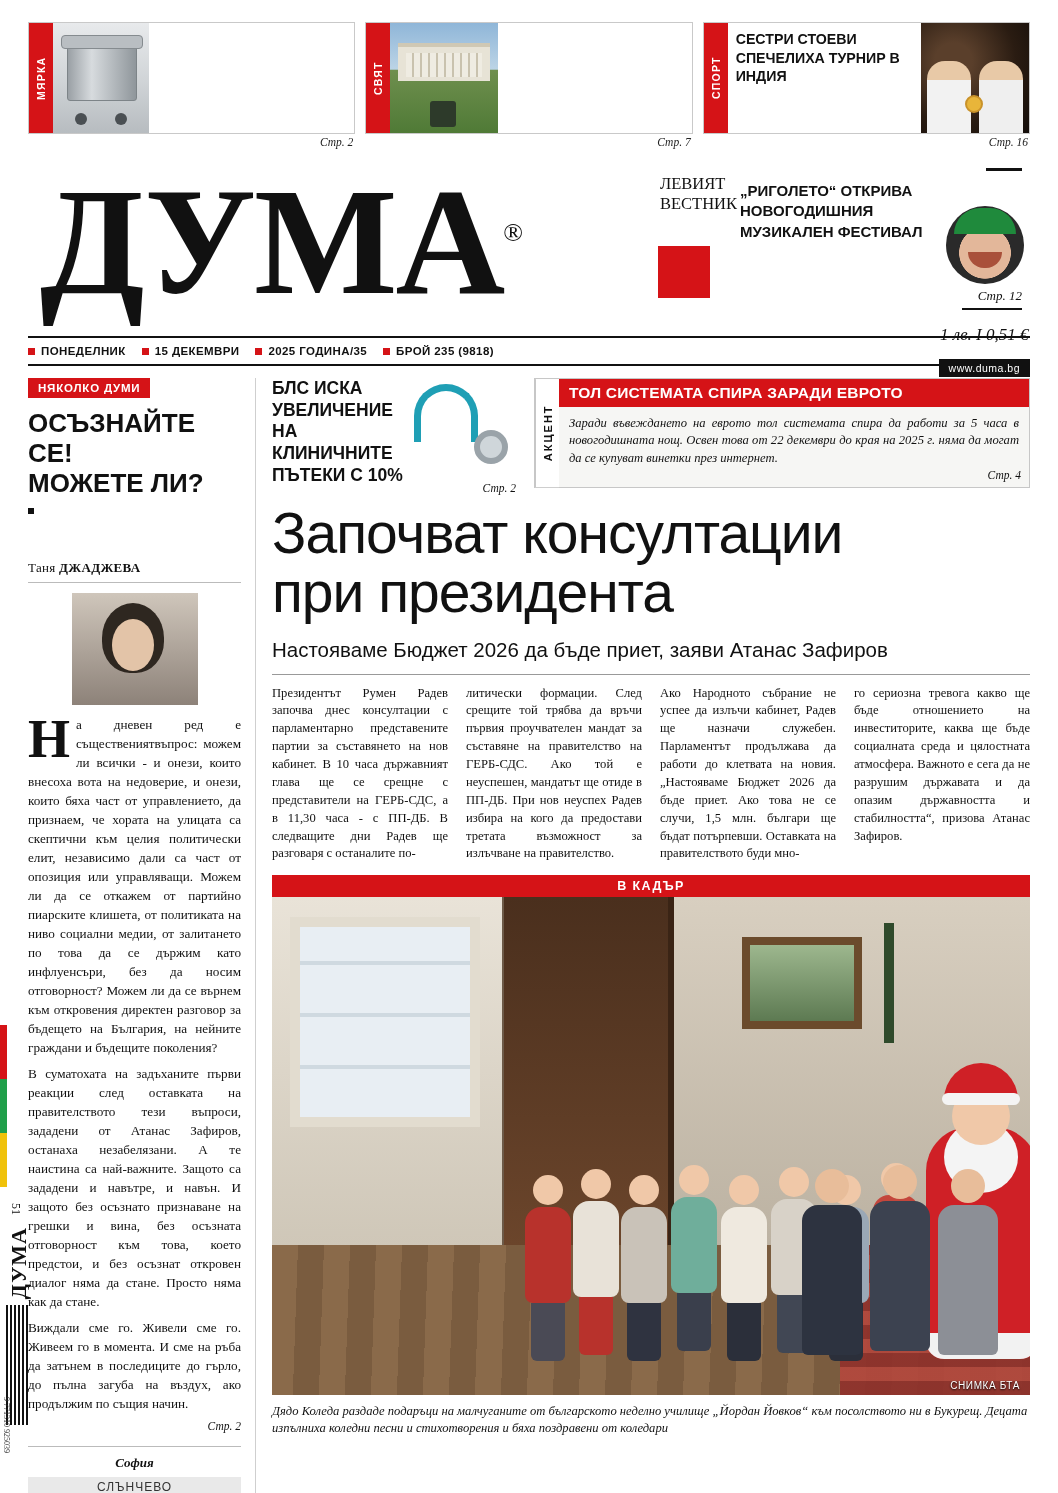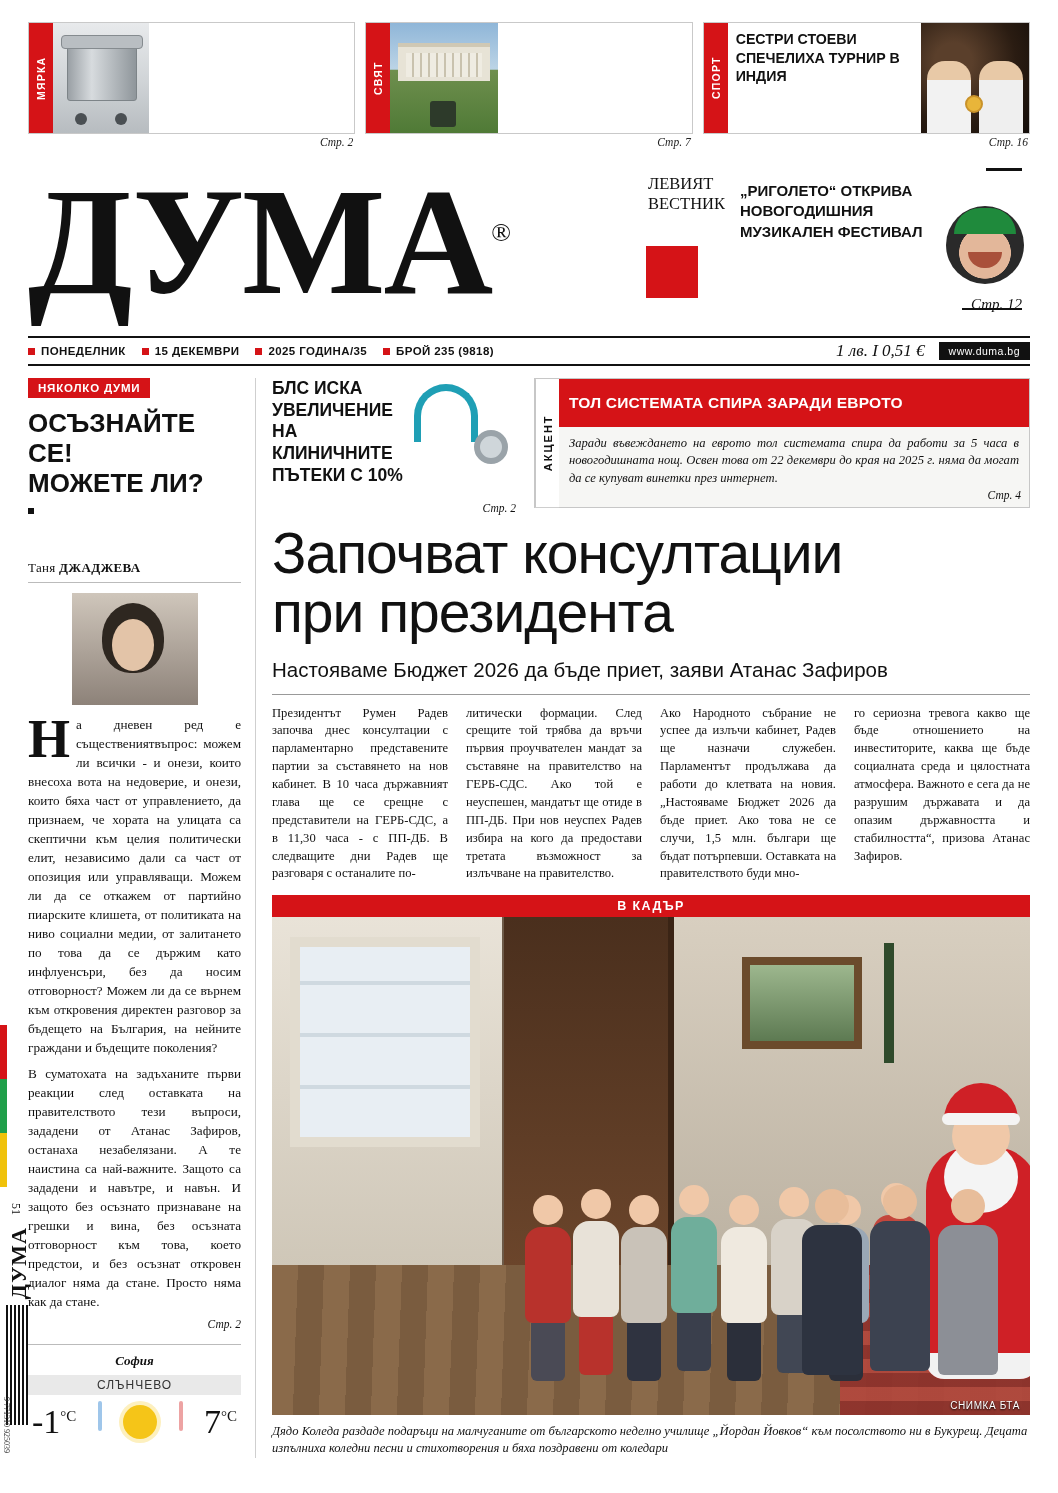--- a/index.html
+++ b/index.html
@@ -48,53 +48,53 @@
   .img-parl:after{content:"";position:absolute;left:16px;top:30px;right:16px;height:24px;background:repeating-linear-gradient(90deg,#efece2 0 6px,#c9c2ae 6px 8px);}
   .img-parl .mon{position:absolute;left:40px;bottom:6px;width:26px;height:26px;background:#2d3a2a;border-radius:3px;}
 
   .img-sport{width:100%;height:100%;background:radial-gradient(circle at 30% 35%,#5a3f2b 0 18%,#2a1c12 60%,#120c08 100%);position:relative;}
   .img-sport .p1,.img-sport .p2{position:absolute;bottom:0;width:44px;height:72px;border-radius:18px 18px 0 0;}
   .img-sport .p1{left:6px;background:linear-gradient(180deg,#e8c9a7 0 26%,#f2f2f2 26% 100%);}
   .img-sport .p2{right:6px;background:linear-gradient(180deg,#e8c9a7 0 26%,#efefef 26% 100%);}
   .img-sport .gold{position:absolute;left:44px;bottom:20px;width:18px;height:18px;border-radius:50%;background:#e8b53a;border:2px solid #c9922a;}
 
   
-  .masthead { position:relative; margin-top:14px; height:170px; }
+  .masthead { position:relative; margin-top:14px; height:170px;margin-left:12px; }
   .logo {
     font-family:"Liberation Serif", serif;
     font-weight:bold; font-size:152px; line-height:150px;
     letter-spacing:-2px; color:#111; margin:0; padding:0;
     position:absolute; left:0; top:-4px;
   }
   .reg { font-size:26px; vertical-align:super; font-weight:normal; }
   .logo-sq { position:absolute; left:618px; top:84px; width:52px; height:52px; background:#d51317; }
   .levi { position:absolute; left:620px; top:12px; font-size:16.5px; line-height:1.22; color:#111; font-family:"Liberation Serif",serif;}
   .rig-box { position:absolute; right:0; top:6px; width:290px; }
   .rig-rule { width:36px; height:3px; background:#111; margin-left:246px; }
   .rig-text {
     font-family:"Liberation Sans", sans-serif; font-weight:bold;
     font-size:15px; line-height:1.36; width:186px; margin-top:10px; color:#111;
   }
   .rig-pic { position:absolute; right:6px; top:38px; width:78px; height:78px; border-radius:50%;
     background:radial-gradient(circle at 50% 60%,#e3b79a 0 42%,#2a2a2a 43% 100%); overflow:hidden;}
   .rig-pic:before{content:"";position:absolute;left:8px;top:2px;width:62px;height:26px;background:#1f8a3c;border-radius:30px 30px 0 0;}
   .rig-pic:after{content:"";position:absolute;left:22px;top:46px;width:34px;height:16px;background:#a9503a;border-radius:0 0 16px 16px;}
-  .rig-pg { position:absolute; right:8px; top:128px; font-style:italic; font-size:15px;padding-left:20px; }
+  .rig-pg { position:absolute; right:8px; top:120px; font-style:italic; font-size:13px;padding-left:20px; }
   .rig-line { position:absolute; right:8px; top:140px; width:60px; height:2px; background:#111;}
 
   
   .datebar { border-top:2px solid #111; border-bottom:2px solid #111; margin-top:4px; height:30px;
     display:flex; align-items:center; justify-content:space-between; }
   .date-left { display:flex; align-items:center; gap:16px; font-family:"Liberation Sans",sans-serif;
     font-size:11.5px; font-weight:bold; letter-spacing:.4px; color:#111;}
   .date-left span.sq { display:inline-block; width:7px; height:7px; background:#d51317; margin-right:6px; }
   .price { font-family:"Liberation Serif",serif; font-style:italic; font-size:17px; }
   .site { background:#111; color:#fff; font-family:"Liberation Sans",sans-serif; font-size:10.5px;
     padding:3px 10px; letter-spacing:.5px; }
-  .date-right { display:flex; align-items:center; gap:14px; }
+  .date-right { display:flex; align-items:center; gap:14px;flex-direction:column; }
 
   
   .main { display:flex; margin-top:12px; }
   .col-left { width:228px; flex:none; padding-right:14px; border-right:1px solid #cfcfcf; }
   .col-right { flex:1; padding-left:16px; }
 
   .kicker-red { background:#d51317; color:#fff; font-family:"Liberation Sans",sans-serif;
     font-weight:bold; font-size:11.5px; letter-spacing:.8px; padding:4px 10px; display:inline-block; }
   .edit-title { font-family:"Liberation Sans",sans-serif; font-weight:bold; font-size:26px;
     line-height:1.16; margin:10px 0 4px; color:#111; }
@@ -144,21 +144,21 @@
   .steth .bell { position:absolute; right:12px; bottom:6px; width:34px; height:34px; border-radius:50%;
     background:#cfd6da; border:6px solid #9aa3a9; }
   .bls-pg { position:absolute; right:4px; bottom:-6px; font-style:italic; font-size:11.5px; }
 
   .accent-wrap { flex:1; display:flex; border:1px solid #c7c7c7; background:#f6f6f4; }
   .accent-tag { width:24px; background:#fff; color:#111; writing-mode:vertical-rl; transform:rotate(180deg);
     display:flex; align-items:center; justify-content:center; font-family:"Liberation Sans",sans-serif;
     font-weight:bold; font-size:11px; letter-spacing:2px; border-right:1px solid #c7c7c7; }
   .accent-body { flex:1; }
   .accent-head { background:#d51317; color:#fff; font-family:"Liberation Sans",sans-serif;
-    font-weight:bold; font-size:15.5px; padding:15px 10px; letter-spacing:.2px; }
+    font-weight:bold; font-size:15.5px; padding:5px 10px; letter-spacing:.2px; }
   .accent-text { font-size:12.6px; line-height:1.38; padding:8px 10px 2px; text-align:justify; font-style:italic; }
   .accent-pg { text-align:right; font-style:italic; font-size:11.5px; padding:0 8px 6px; }
 
   
   .headline { font-family:"Liberation Sans",sans-serif; font-weight:normal; font-size:57px;
     line-height:1.03; letter-spacing:-1px; margin:16px 0 0; color:#111; }
   .subhead { font-family:"Liberation Sans",sans-serif; font-size:20.5px; margin:16px 0 12px; color:#111; }
   .rule-top { border-top:1px solid #999; margin:10px 0 10px; }
 
   .lead-cols { column-count:4; column-gap:18px; font-size:12.6px; line-height:1.42; text-align:justify; }
@@ -302,20 +302,21 @@
       <div class="edit-dot"></div>
       <div class="byline">
         <span>Таня</span>
         <b>ДЖАДЖЕВА</b>
       </div>
       <hr class="hr-thin">
       <div class="author-photo"></div>
       <div class="editorial">
         <p class="dropcap">На дневен ред е съществениятвъпрос: можем ли всички - и онези, които внесоха вота на недоверие, и онези, които бяха част от управлението, да признаем, че хората на улицата са скептични към целия политически елит, независимо дали са част от опозиция или управляващи. Можем ли да се откажем от партийно пиарските клишета, от политиката на ниво социални медии, от залитането по това да се държим като инфлуенсъри, без да носим отговорност? Можем ли да се върнем към откровения директен разговор за бъдещето на България, на нейните граждани и бъдещите поколения?</p>
         <p>В суматохата на задъханите първи реакции след оставката на правителството тези въпроси, зададени от Атанас Зафиров, останаха незабелязани. А те наистина са най-важните. Защото са зададени и навътре, и навън. И защото без осъзнато признаване на грешки и вина, без осъзната отговорност към това, което предстои, и без осъзнат откровен диалог няма да стане. Просто няма как да стане.</p>
+        <p>Виждали сме го. Живели сме го. Живеем го в момента. И сме на ръба да затънем в последиците до гърло, до пълна загуба на въздух, ако продължим по същия начин.</p>
       </div>
       <div class="str-right">Стр. 2</div>
 
       
       <div class="weather">
         <div class="w-city">София</div>
         <div class="w-cond">СЛЪНЧЕВО</div>
         <div class="w-row">
           <div class="w-temp"><span>-1</span><sup>°C</sup></div>
           <div class="thermo cold">

